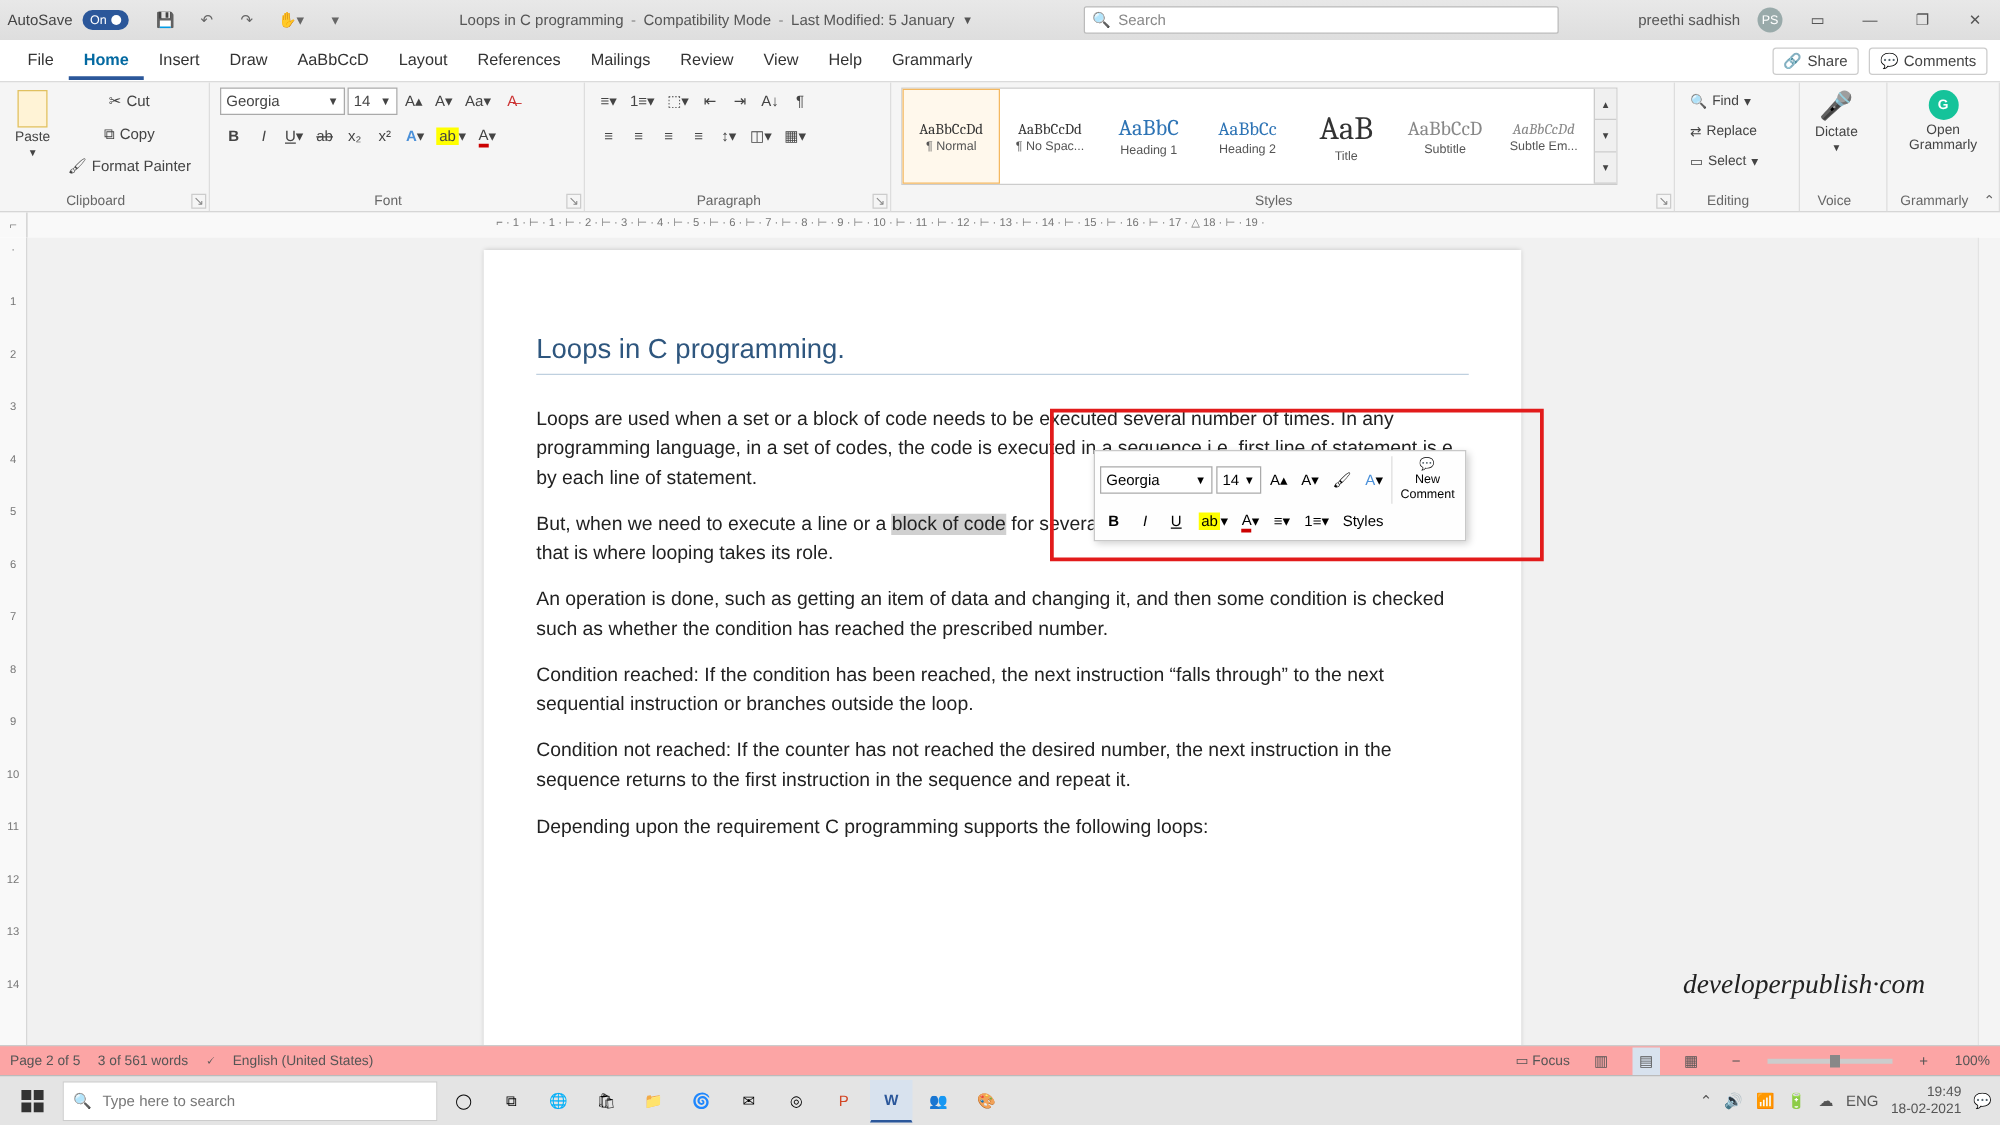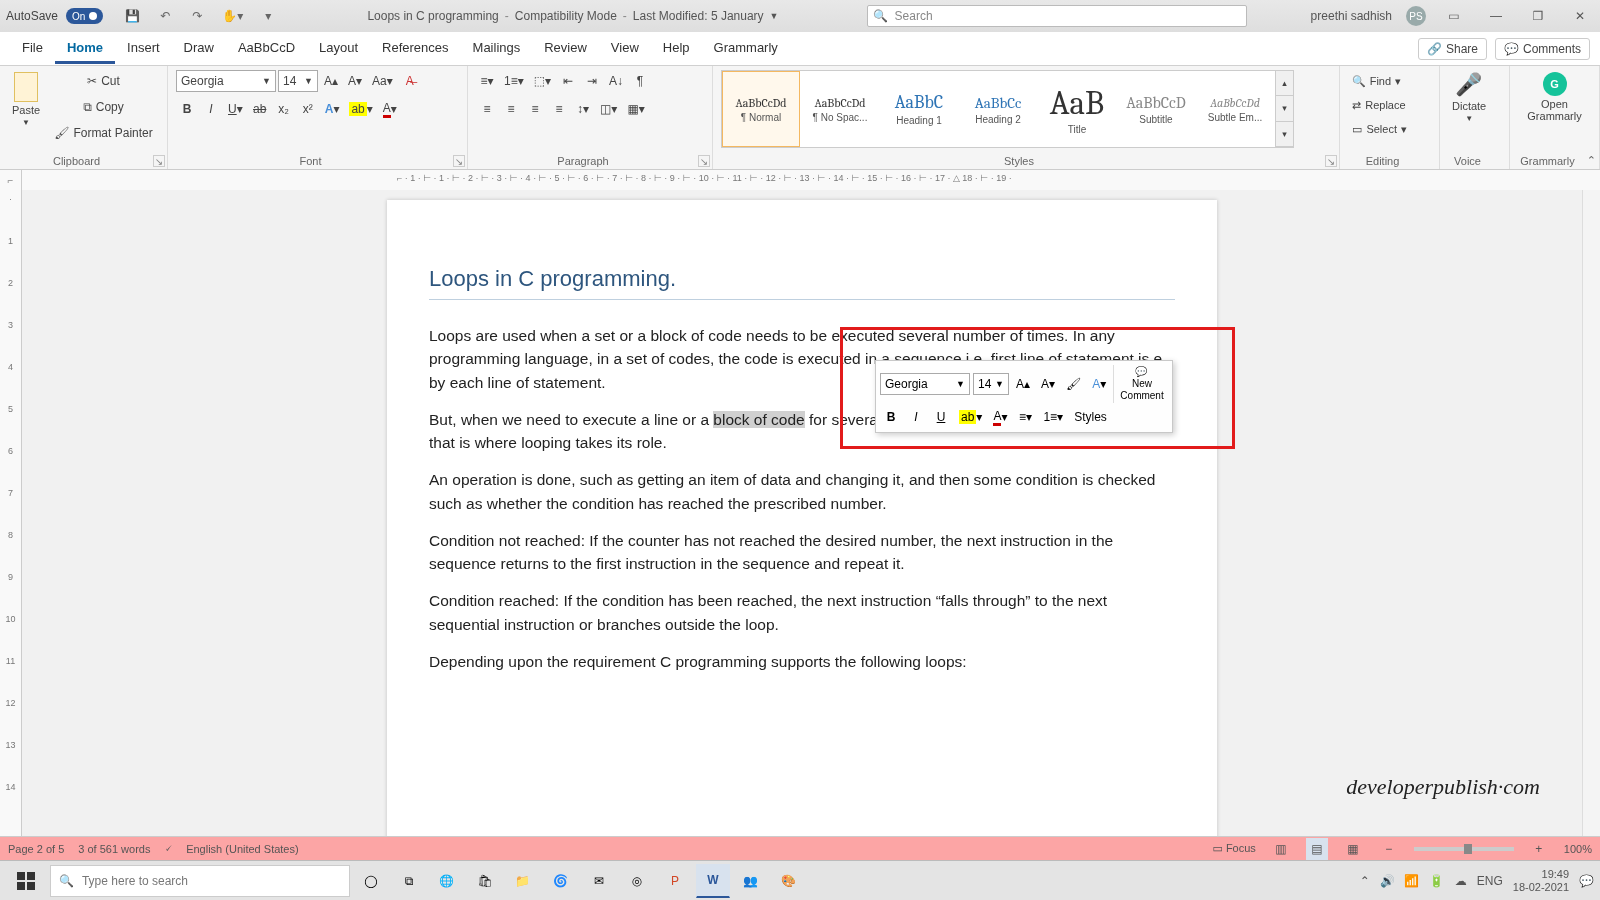--- a/index.html
+++ b/index.html
@@ -227,21 +227,21 @@
           </div>
           <div class="style-item">
             <div class="preview" style="font-size:18px;color:#2e74b5">AaBbC</div>
             <div>Heading 1</div>
           </div>
           <div class="style-item">
             <div class="preview" style="font-size:15px;color:#2e74b5">AaBbCc</div>
             <div>Heading 2</div>
           </div>
           <div class="style-item">
-            <div class="preview" style="font-size:33px">AaB</div>
+            <div class="preview" style="font-size:26px">AaB</div>
             <div>Title</div>
           </div>
           <div class="style-item">
             <div class="preview" style="font-size:16px;color:#888">AaBbCcD</div>
             <div>Subtitle</div>
           </div>
           <div class="style-item">
             <div class="preview" style="font-size:12px;color:#888;font-style:italic">AaBbCcDd</div>
             <div>Subtle Em...</div>
           </div>
@@ -314,22 +314,22 @@
       <span>12</span>
       <span>13</span>
       <span>14</span>
   </div>
   <div class="doc-scroll">
     <div class="page">
       <h1>Loops in C programming.</h1>
       <p><span>Loops are used when a set or a block of code needs to be executed several number of times. In any programming language, in a set of codes, the code is executed in a sequence i.e. first line of statement is e</span><br><span>by each line of statement.</span></p>
       <p><span>But, when we need to execute a line or a </span><span class="hl">block of code</span><span> for several times until a certain condition is satisfied, that is where looping takes its role.</span></p>
       <p>An operation is done, such as getting an item of data and changing it, and then some condition is checked such as whether the condition has reached the prescribed number.</p>
+      <p>Condition reached: If the condition has been reached, the next instruction “falls through” to the next sequential instruction or branches outside the loop.</p>
       <p>Condition not reached: If the counter has not reached the desired number, the next instruction in the sequence returns to the first instruction in the sequence and repeat it.</p>
-      <p>Condition reached: If the condition has been reached, the next instruction “falls through” to the next sequential instruction or branches outside the loop.</p>
       <p>Depending upon the requirement C programming supports the following loops:</p>
     </div>
   </div>
   <div class="scrollbar-v"></div>
 </div>
 
 <div class="mini-toolbar">
   <div class="row">
     <div class="font-combo" style="min-width:90px">
         <span>Georgia</span>

